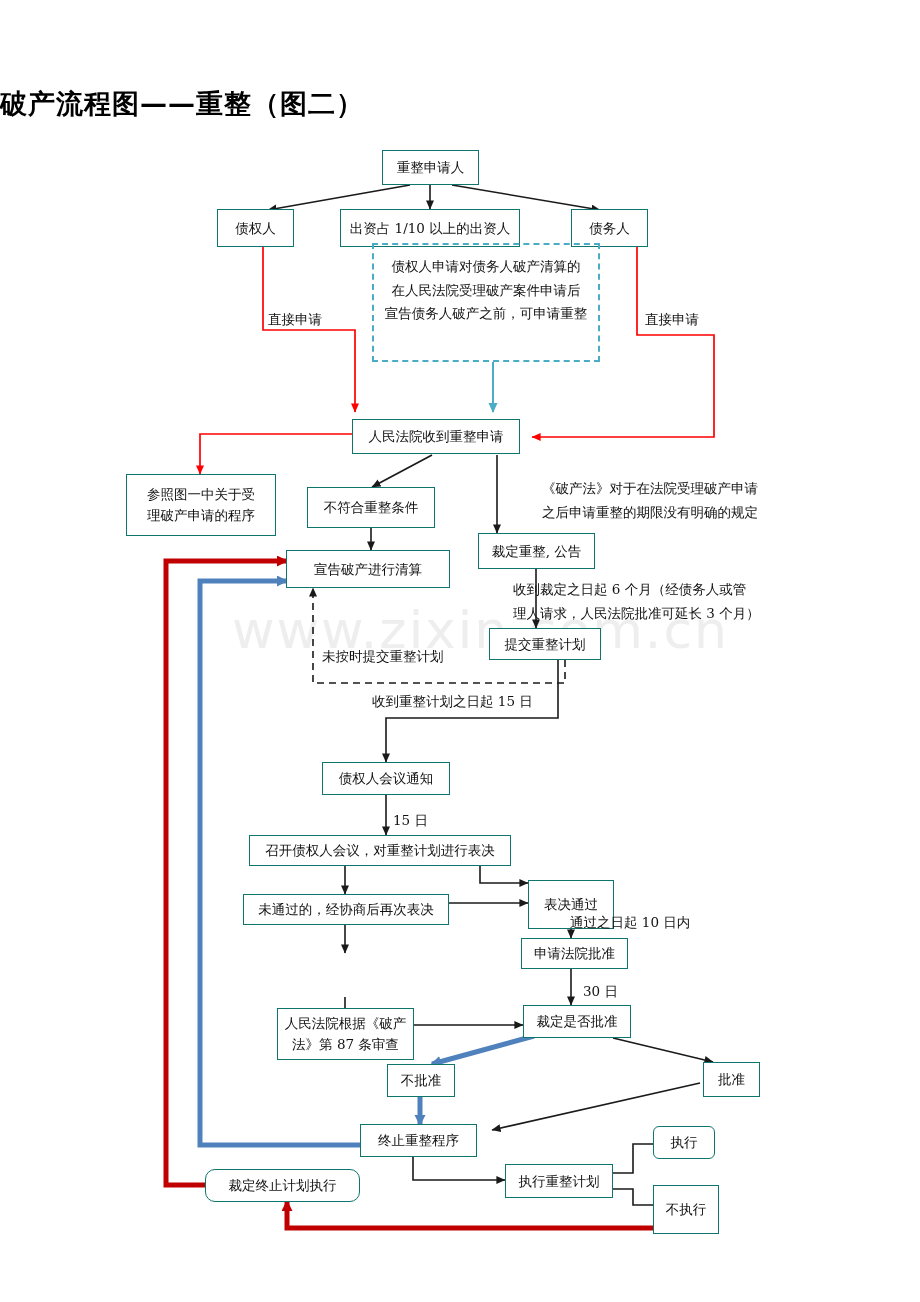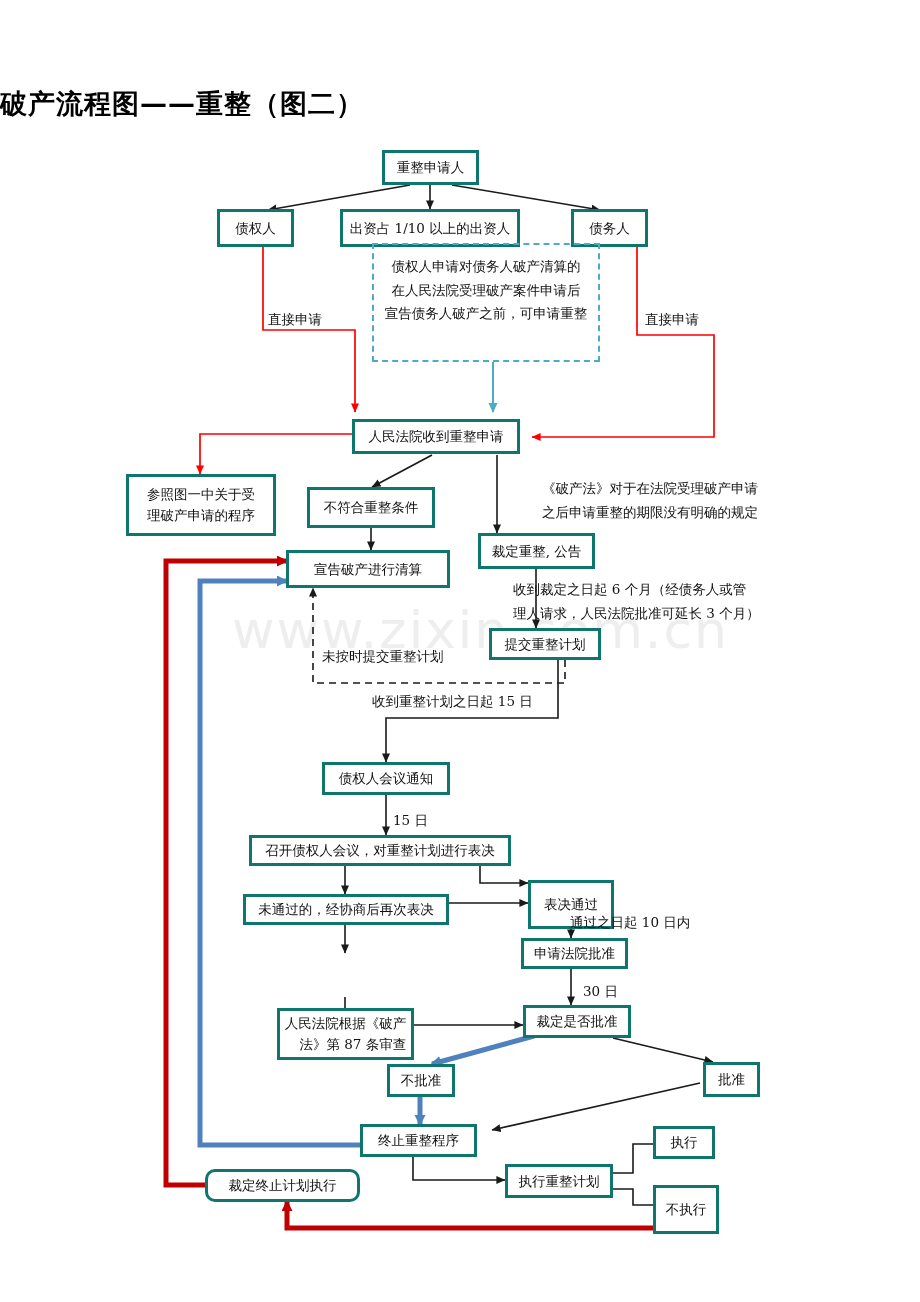--- a/index.html
+++ b/index.html
@@ -7,24 +7,24 @@
   #page{position:relative;width:920px;height:1302px;background:#fff;overflow:hidden;}
 
   .title{
     position:absolute;left:0;top:86px;width:920px;text-align:left;
     font-family:"DejaVu Serif","Liberation Serif",serif;
     font-size:27px;font-weight:bold;color:#000;letter-spacing:1px;
   }
 
   .node{
     position:absolute;box-sizing:border-box;
-    border:3px solid #0f766e;background:#fff;
+    border:1px solid #0f766e;background:#fff;
     display:flex;align-items:center;justify-content:center;
     font-family:"DejaVu Serif","Liberation Serif",serif;
-    font-size:13.5px;color:#111;line-height:1.5;text-align:right;
+    font-size:13.5px;color:#111;line-height:1.5;text-align:center;
     padding:2px 4px;
   }
   .node.two-line{line-height:1.55;}
 
   .note{
     position:absolute;box-sizing:border-box;
     font-family:"DejaVu Serif","Liberation Serif",serif;
     font-size:13.5px;color:#111;line-height:1.75;text-align:center;
     white-space:pre-line;
   }
@@ -218,19 +218,19 @@
   <div class="node" style="left:523px;top:1005px;width:108px;height:33px;">裁定是否批准</div>
 
   <div class="node" style="left:387px;top:1064px;width:68px;height:33px;">不批准</div>
 
   <div class="node" style="left:703px;top:1062px;width:57px;height:35px;">批准</div>
 
   <div class="node" style="left:360px;top:1124px;width:117px;height:33px;">终止重整程序</div>
 
   <div class="node" style="left:505px;top:1164px;width:108px;height:34px;">执行重整计划</div>
 
-  <div class="node" style="left:653px;top:1126px;width:62px;height:33px;">执行</div>
+  <div class="node" style="left:653px;top:1126px;width:62px;height:33px;border-radius:6px;">执行</div>
 
   <div class="node" style="left:653px;top:1185px;width:66px;height:49px;">不执行</div>
 
   <div class="node" style="left:205px;top:1169px;width:155px;height:33px;border-radius:10px;">裁定终止计划执行</div>
 
 </div>
 
 </body></html>

